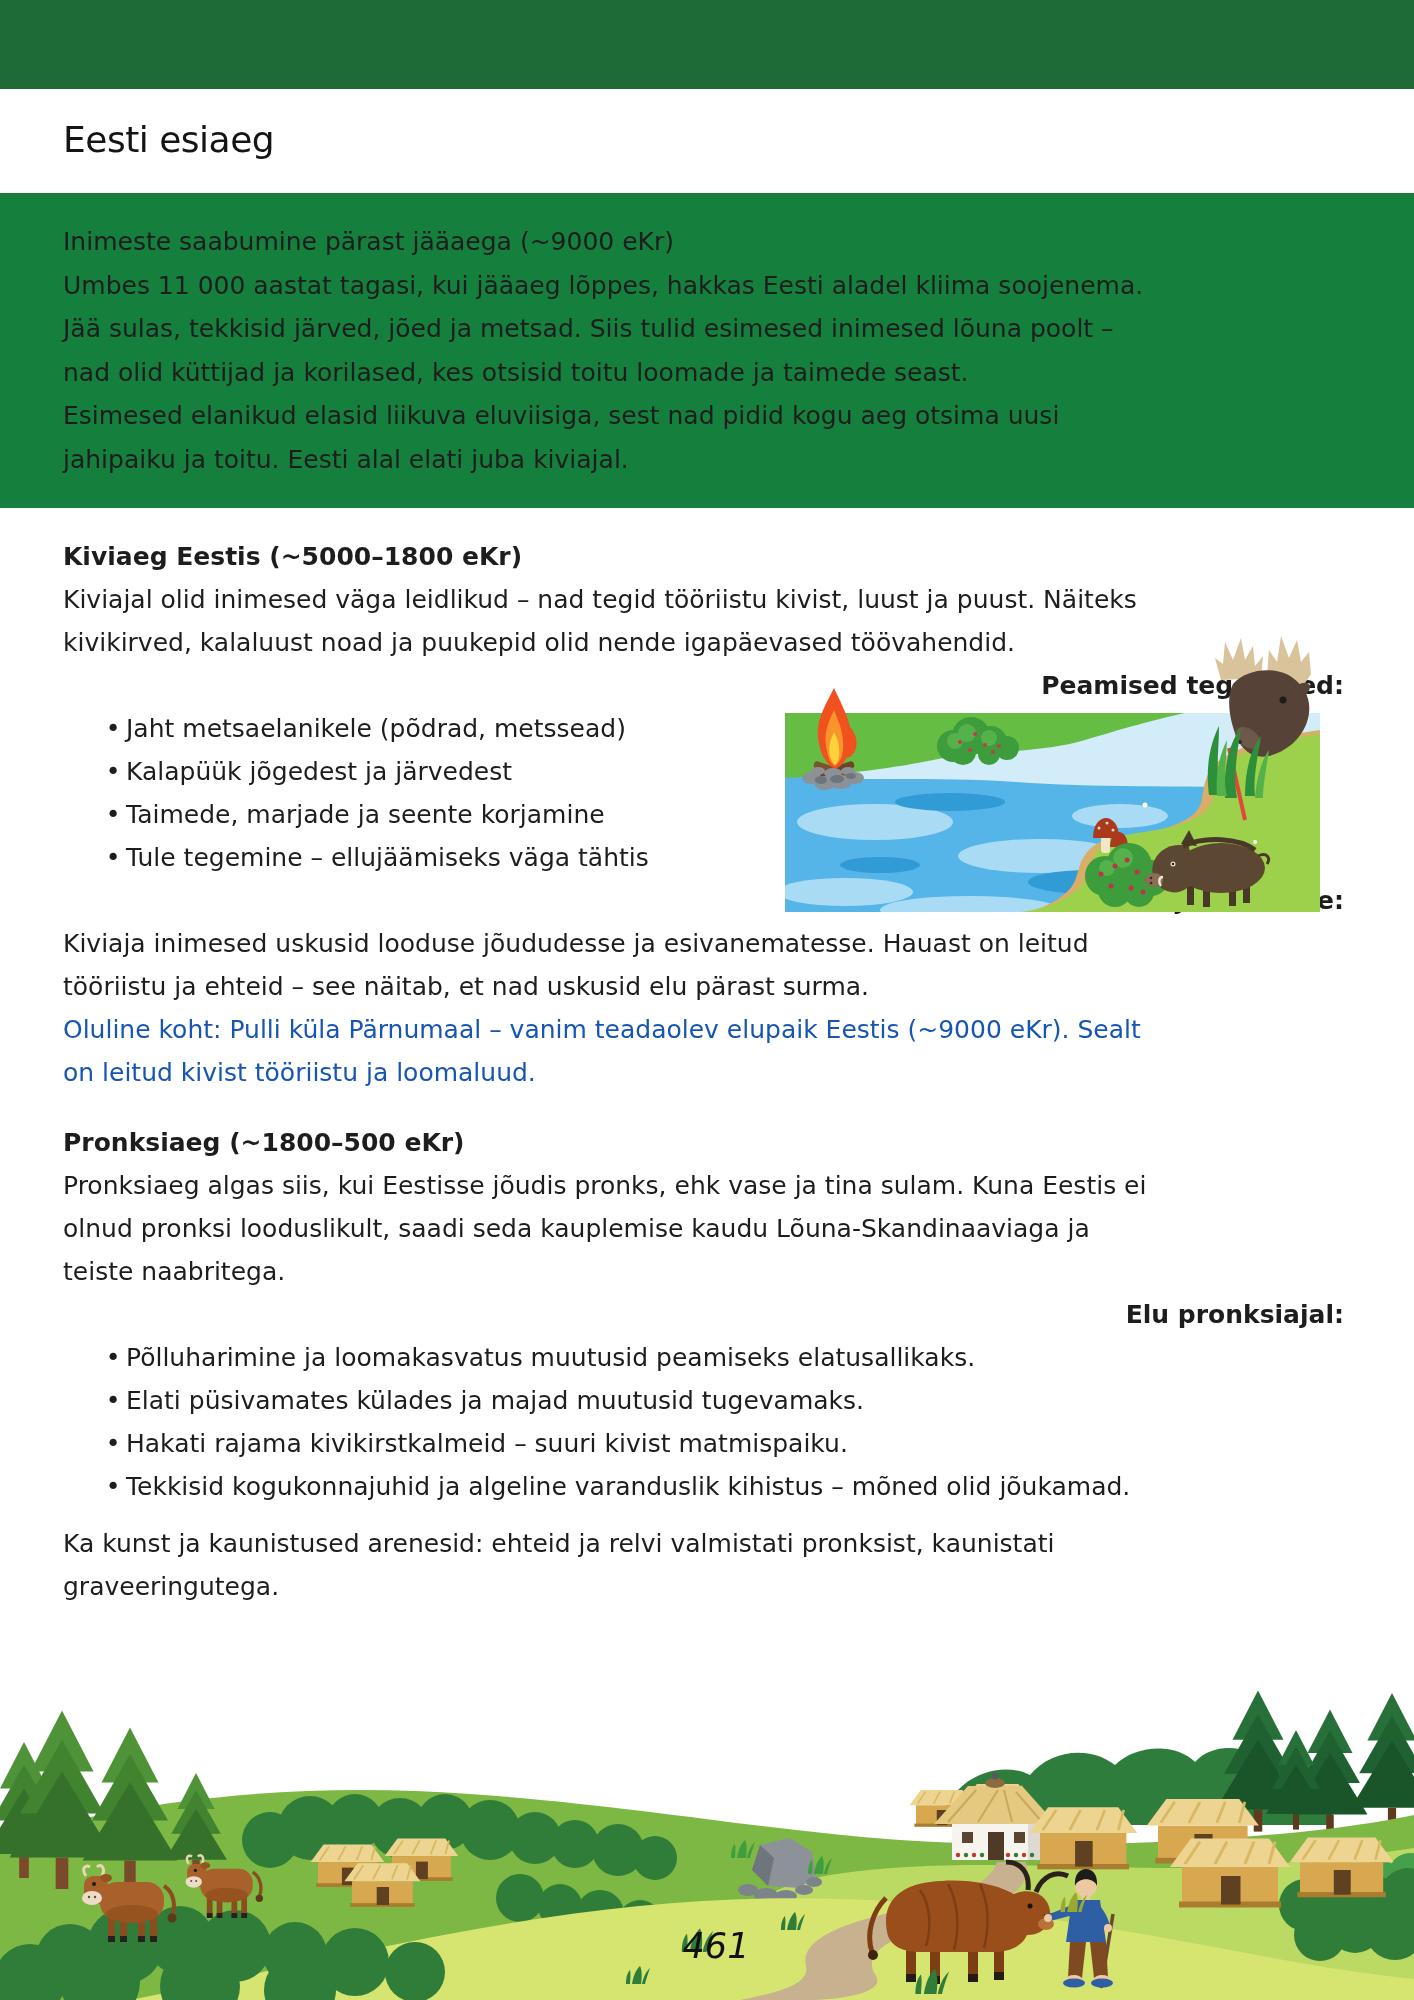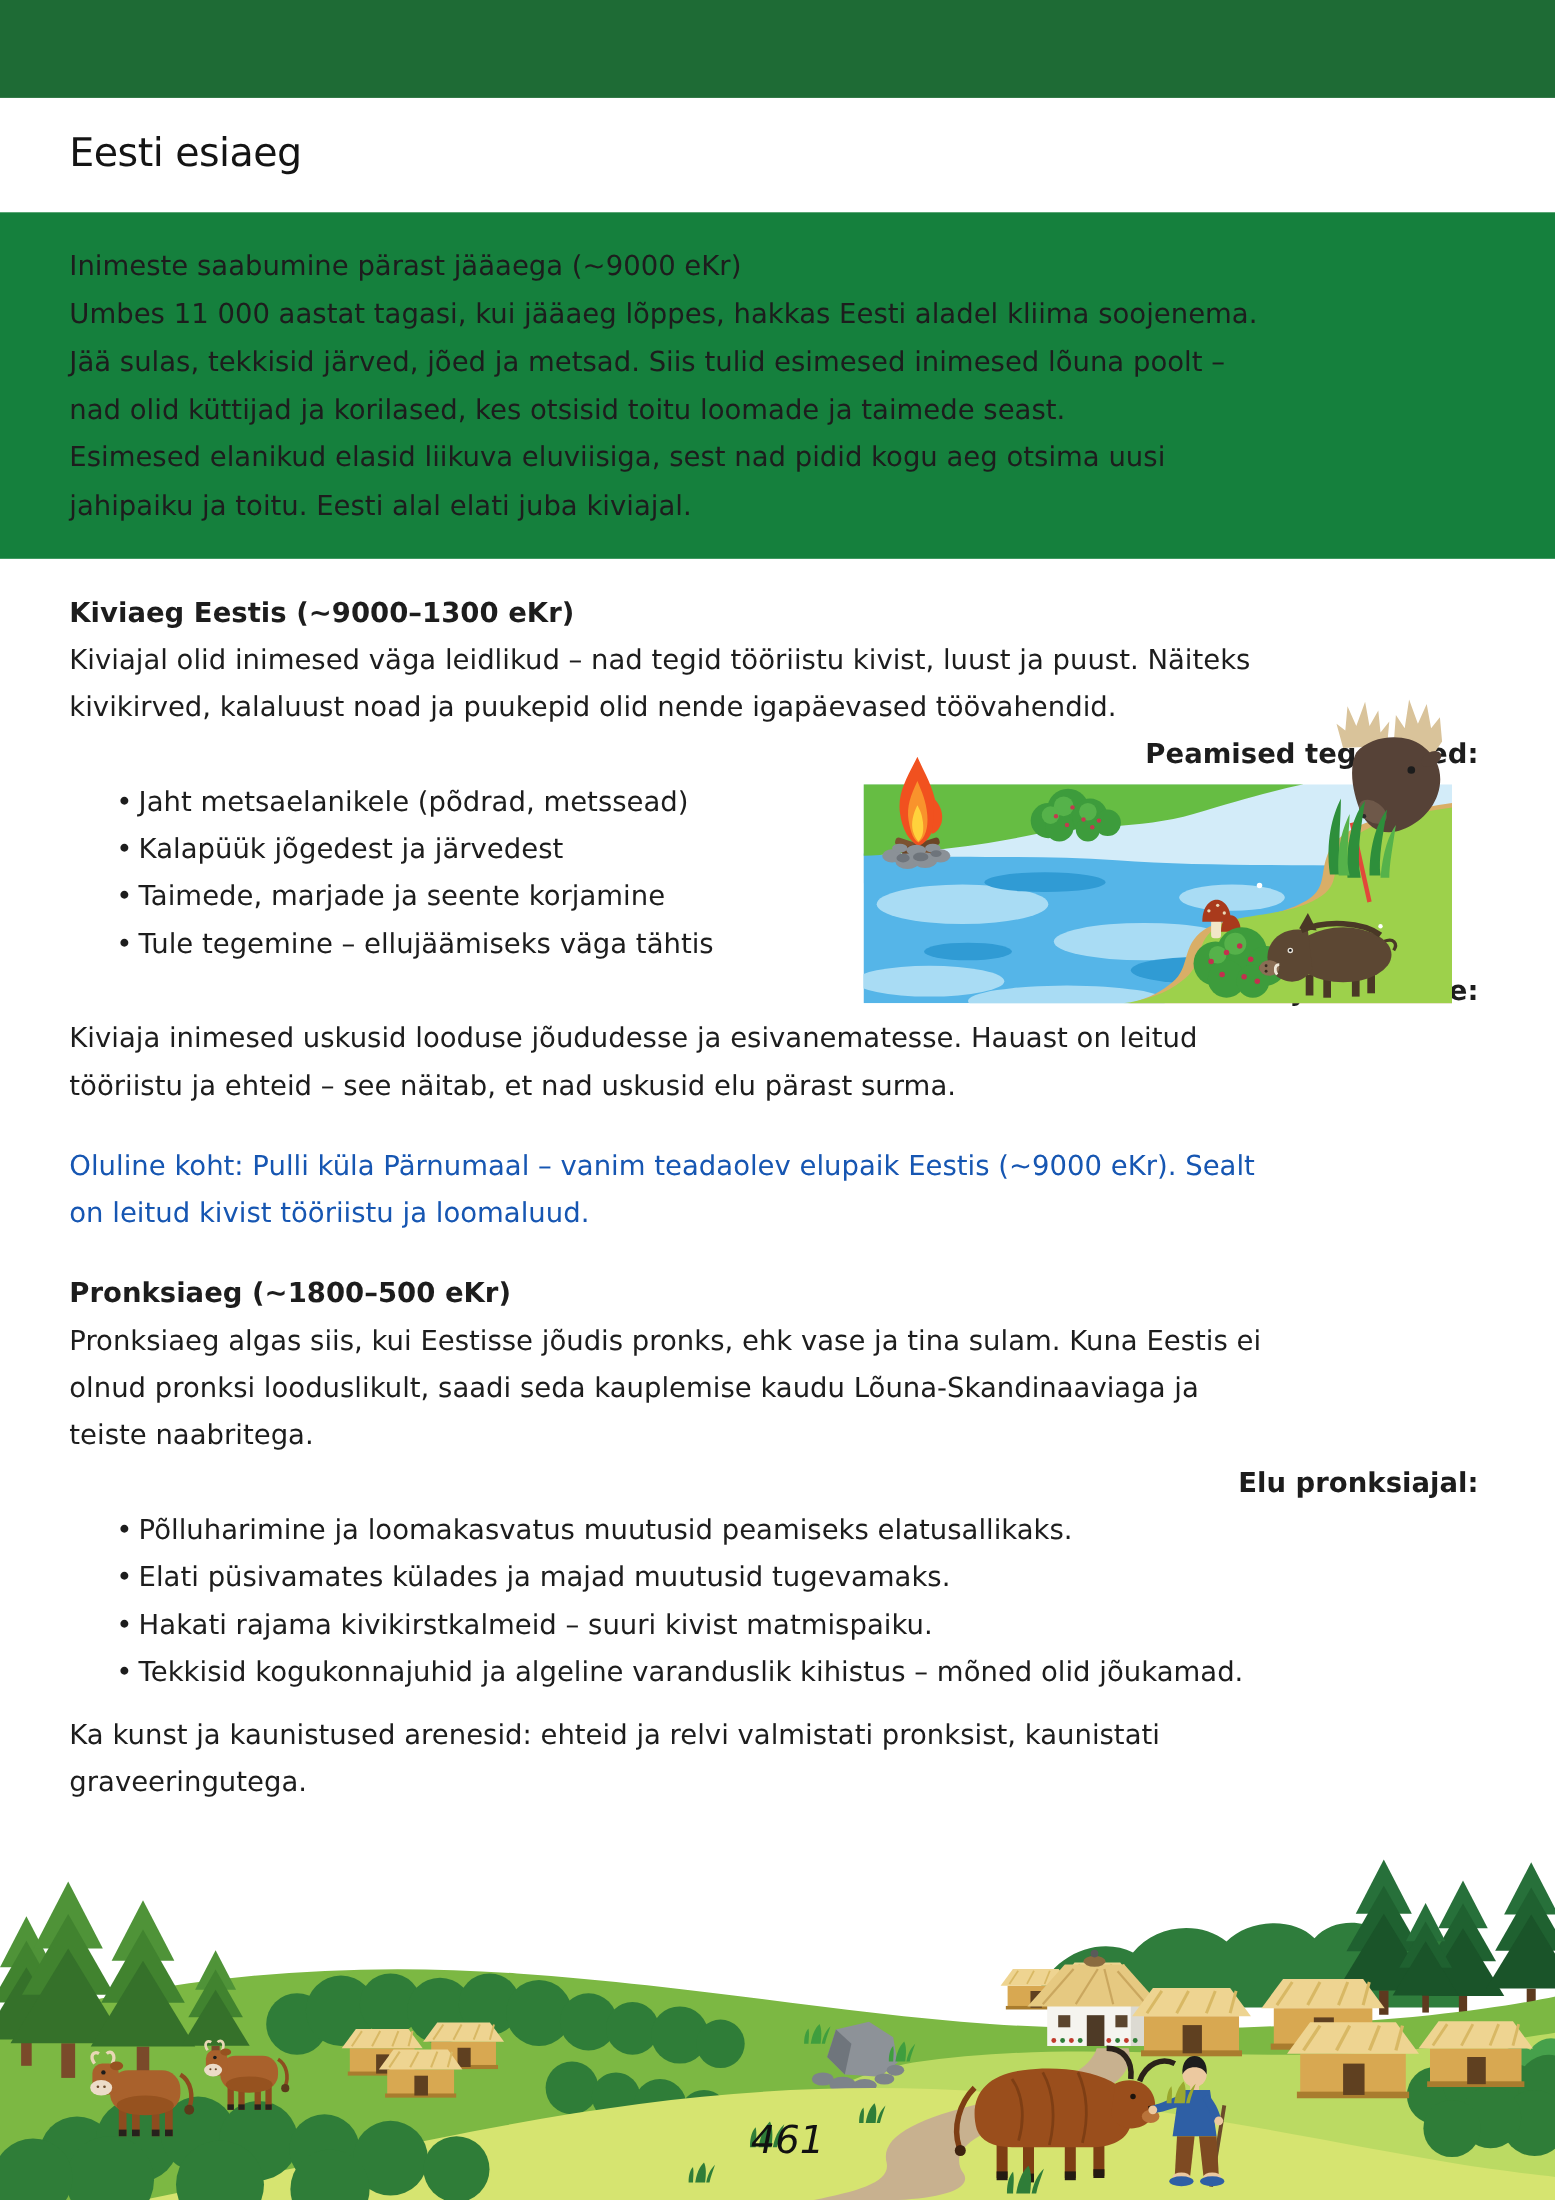--- a/index.html
+++ b/index.html
@@ -7,21 +7,21 @@
   body { font-family:"DejaVu Sans","Liberation Sans",sans-serif; background:#fff; color:#1d1d1d; }
   .page { position:relative; width:1414px; height:2000px; background:#fff; overflow:hidden; }
   .topbar { height:89px; background:#1e6b35; }
   h1.title { margin:30px 0 0 63px; font-size:36px; font-weight:400; color:#141414; letter-spacing:-0.5px; }
   .intro { margin-top:33px; background:#15803d; padding:27px 70px 27px 63px; font-size:25px; line-height:43.5px; }
   .content { padding:0 70px 0 63px; font-size:25px; line-height:43px; }
   .line { white-space:nowrap; }
   .bold { font-weight:bold;text-align:right; }
   .h2 { font-weight:bold; margin-top:27px; }
   .mt14 { margin-top:14px; }
-  .mt30 { margin-top:30px; }
+  .mt30 { }
   ul.blist { list-style:none; }
   ul.blist li { display:flex; white-space:nowrap; }
   ul.blist li .marker { width:26px; text-align:center; margin-left:37px; flex:0 0 auto; }
   .link-blue { color:#1656b2; }
   .lake-illo { position:absolute; left:785px; top:630px; width:535px; height:282px; }
   .bottom-illo { position:absolute; left:0; top:1690px; width:1414px; height:310px; }
   .page-num { position:absolute; top:1926px; left:0; width:1414px; text-align:center; font-size:35px; color:#111;font-style:italic; }
   .page-num span { display:inline-block; transform:translateX(9px); }
 </style>
 </head>
@@ -36,21 +36,21 @@
   <div class="intro">
     <div class="line">Inimeste saabumine pärast jääaega (~9000 eKr)</div>
     <div class="line">Umbes 11 000 aastat tagasi, kui jääaeg lõppes, hakkas Eesti aladel kliima soojenema.</div>
     <div class="line">Jää sulas, tekkisid järved, jõed ja metsad. Siis tulid esimesed inimesed lõuna poolt –</div>
     <div class="line">nad olid küttijad ja korilased, kes otsisid toitu loomade ja taimede seast.</div>
     <div class="line">Esimesed elanikud elasid liikuva eluviisiga, sest nad pidid kogu aeg otsima uusi</div>
     <div class="line">jahipaiku ja toitu. Eesti alal elati juba kiviajal.</div>
   </div>
 
   <div class="content">
-    <div class="h2">Kiviaeg Eestis (~9000–1300 eKr)</div>
+    <div class="h2">Kiviaeg Eestis (~5000–1800 eKr)</div>
     <div class="line">Kiviajal olid inimesed väga leidlikud – nad tegid tööriistu kivist, luust ja puust. Näiteks</div>
     <div class="line">kivikirved, kalaluust noad ja puukepid olid nende igapäevased töövahendid.</div>
     <div class="bold">Peamised tegevused:</div>
     <ul class="blist">
       <li>
           <span class="marker">•</span>
           <span>Jaht metsaelanikele (põdrad, metssead)</span>
         </li>
       <li>
           <span class="marker">•</span>

